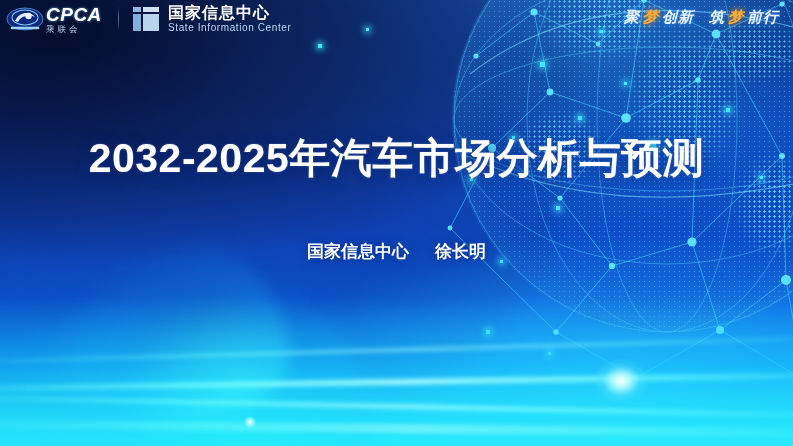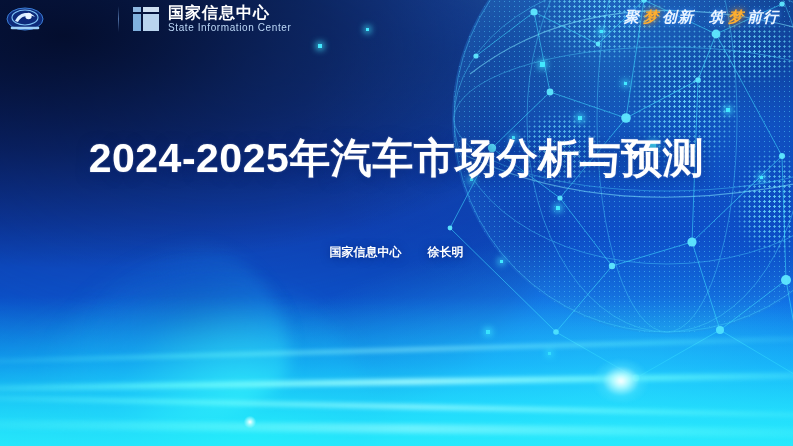--- a/index.html
+++ b/index.html
@@ -226,21 +226,21 @@
   .title {
     position: absolute; left: 0; right: 0; top: 131px;
     text-align: center;
     font-size: 41px; font-weight: 700; color: #ffffff;
     letter-spacing: 0.5px; white-space: nowrap;
     text-shadow: 0 2px 14px rgba(0,30,110,0.65), 0 0 2px rgba(255,255,255,0.35);
   }
   .subtitle {
     position: absolute; left: 0; right: 0; top: 238px;
     text-align: center; color: #ffffff;
-    font-size: 12px; font-weight: 700; line-height: 28px;
+    font-size: 17px; font-weight: 700; line-height: 28px;
     text-shadow: 0 1px 8px rgba(0,30,110,0.6);
   }
   .subtitle .sp { display: inline-block; width: 26px; }
 </style>
 </head>
 <body>
 
 <div id="slide">
 
   <div class="bg-layer bg-base"></div>
@@ -341,20 +341,24 @@
     <div class="logo-cpca">
       <div class="cpca-mark">
         <svg viewBox="0 0 38 30" width="38" height="30">
           <ellipse cx="19" cy="15" rx="18" ry="11" fill="#0d2a7a" stroke="#3c7fd6" stroke-width="1"></ellipse>
           <ellipse cx="19" cy="13.5" rx="13" ry="7.5" fill="none" stroke="#7fc2f5" stroke-width="1.1"></ellipse>
           <path d="M9 17 C13 7, 25 7, 29 13 C25 10, 15 11, 12 18 Z" fill="#d9ecff"></path>
           <circle cx="22.5" cy="12" r="3.2" fill="#eaf5ff"></circle>
           <path d="M6 24 h26" stroke="#9fd0f7" stroke-width="2.6" stroke-linecap="round"></path>
         </svg>
       </div>
+      <div class="cpca-text">
+        <span class="cpca-word">CPCA</span>
+        <span class="cpca-cn">乘联会</span>
+      </div>
     </div>
 
     <div class="divider-v"></div>
 
     <div class="logo-sic">
       <div class="sic-mark">
         <svg viewBox="0 0 26 24" width="26" height="24">
           <rect x="0" y="0" width="8" height="5" fill="#8fb8e0"></rect>
           <rect x="10" y="0" width="16" height="5" fill="#cfe0f2"></rect>
           <rect x="0" y="7" width="8" height="17" fill="#7fb0dd"></rect>
@@ -372,21 +376,21 @@
   <div class="slogan">
     <span>聚</span>
       <span class="hl">梦</span>
       <span>创新</span>
     <span class="gap"></span>
     <span>筑</span>
       <span class="hl">梦</span>
       <span>前行</span>
   </div>
 
-  <div class="title">2024-2025年汽车市场分析与预测</div>
+  <div class="title">2032-2025年汽车市场分析与预测</div>
 
   <div class="subtitle">
     <div>
       <span>国家信息中心</span><span class="sp"></span><span>徐长明</span>
     </div>
   </div>
 
 </div>
 
 </body></html>

